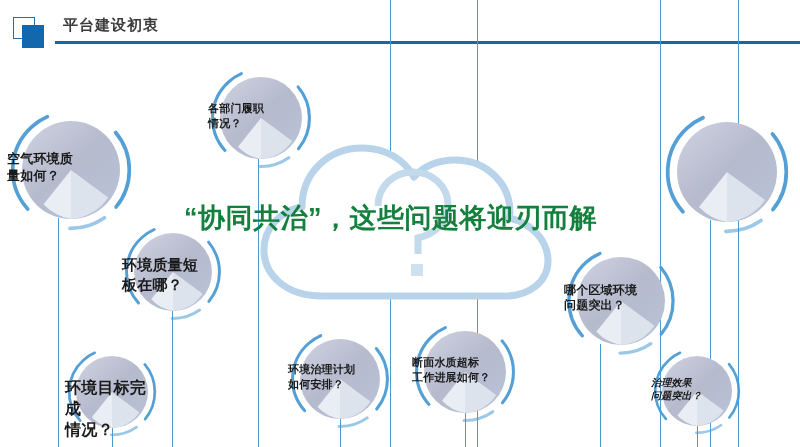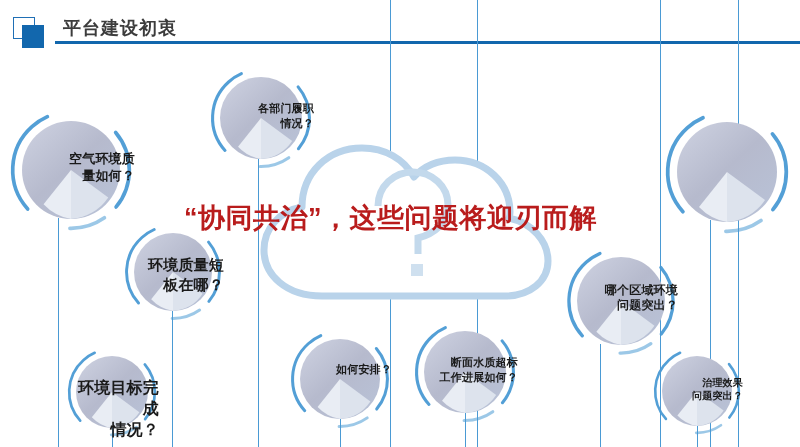--- a/index.html
+++ b/index.html
@@ -41,21 +41,21 @@
     left: 9px;
     top: 8px;
     width: 22px;
     height: 23px;
     background: #1267ad;
   }
   #header-title {
     position: absolute;
     left: 63px;
     top: 16px;
-    font-size: 18px;
+    font-size: 15px;
     font-weight: bold;
     color: #3c3c3c;
     letter-spacing: 1px;
     white-space: nowrap;
   }
   #header-rule {
     position: absolute;
     left: 55px;
     top: 41px;
     width: 745px;
@@ -101,37 +101,37 @@
     position: absolute;
     left: 0;
     top: 0;
     width: 100%;
     height: 100%;
   }
   .bubble .label {
     position: absolute;
     left: 0;
     width: 100%;
-    text-align: right;
+    text-align: left;
     color: #1a1a1a;
     font-weight: bold;
     line-height: 1.32;
     letter-spacing: 0.2px;
     pointer-events: none;
   }
 
   
   #headline {
     position: absolute;
     left: 184px;
     top: 200px;
     width: 470px;
     font-size: 27px;
     font-weight: bold;
-    color: #b91c1c;
+    color: #15803d;
     white-space: nowrap;
     letter-spacing: 0.5px;
   }
 </style>
 </head>
 <body>
 
 <div id="slide">
 
   <div id="header-icon">
@@ -284,20 +284,21 @@
           <circle cx="52" cy="52" r="47.44" fill="none" stroke="#4a9ad4" stroke-width="3" stroke-linecap="round" stroke-dasharray="65.5763484139719 232.49796255862768" transform="rotate(-40 52 52)" opacity="0.95"></circle>
           <circle cx="52" cy="52" r="47.44" fill="none" stroke="#4a9ad4" stroke-width="3" stroke-linecap="round" stroke-dasharray="29.807431097259958 268.2668798753396" transform="rotate(55 52 52)" opacity="0.55"></circle>
         </svg>
         <div class="disc" style="left: 12px; top: 12px; width: 80px; height: 80px;">
           <svg class="wedge" viewBox="0 0 100 100">
             <path d="M50 50 L22 85 A50 50 0 0 0 50 100 Z" fill="#e9edf4"></path>
             <path d="M50 50 L50 100 A50 50 0 0 0 88 78 Z" fill="#dde3ed"></path>
           </svg>
         </div>
         <div class="label" style="font-size: 11px; top: 35.08px;">
+          <div>环境治理计划</div>
           <div>如何安排？</div>
         </div>
       </div>
       <div class="bubble" style="left: 412px; top: 319px; width: 106px; height: 106px;">
         <svg class="ring" viewBox="0 0 106 106">
           <circle cx="53" cy="53" r="48.44" fill="none" stroke="#4a9ad4" stroke-width="3.0749999999999997" stroke-linecap="round" stroke-dasharray="91.30724888393374 213.0502473958454" transform="rotate(138 53 53)" opacity="0.95"></circle>
           <circle cx="53" cy="53" r="48.44" fill="none" stroke="#4a9ad4" stroke-width="3.0749999999999997" stroke-linecap="round" stroke-dasharray="66.95864918155141 237.39884709822772" transform="rotate(-40 53 53)" opacity="0.95"></circle>
           <circle cx="53" cy="53" r="48.44" fill="none" stroke="#4a9ad4" stroke-width="3.0749999999999997" stroke-linecap="round" stroke-dasharray="30.435749627977913 273.92174665180124" transform="rotate(55 53 53)" opacity="0.55"></circle>
         </svg>
         <div class="disc" style="left: 12px; top: 12px; width: 82px; height: 82px;">
@@ -316,21 +317,21 @@
           <circle cx="46" cy="46" r="41.82" fill="none" stroke="#4a9ad4" stroke-width="2.625" stroke-linecap="round" stroke-dasharray="78.8288428638751 183.9339666823752" transform="rotate(138 46 46)" opacity="0.95"></circle>
           <circle cx="46" cy="46" r="41.82" fill="none" stroke="#4a9ad4" stroke-width="2.625" stroke-linecap="round" stroke-dasharray="57.80781810017507 204.95499144607524" transform="rotate(-40 46 46)" opacity="0.95"></circle>
           <circle cx="46" cy="46" r="41.82" fill="none" stroke="#4a9ad4" stroke-width="2.625" stroke-linecap="round" stroke-dasharray="26.276280954625033 236.48652859162527" transform="rotate(55 46 46)" opacity="0.55"></circle>
         </svg>
         <div class="disc" style="left: 11px; top: 11px; width: 70px; height: 70px;">
           <svg class="wedge" viewBox="0 0 100 100">
             <path d="M50 50 L22 85 A50 50 0 0 0 50 100 Z" fill="#e9edf4"></path>
             <path d="M50 50 L50 100 A50 50 0 0 0 88 78 Z" fill="#dde3ed"></path>
           </svg>
         </div>
-        <div class="label" style="font-size: 10px; top: 30.7px;">
+        <div class="label" style="font-size: 10px; top: 30.7px; font-style: italic;">
           <div>治理效果</div>
           <div>问题突出？</div>
         </div>
       </div>
     </div>
 
   <div id="headline">“协同共治”，这些问题将迎刃而解</div>
 
 </div>
 

